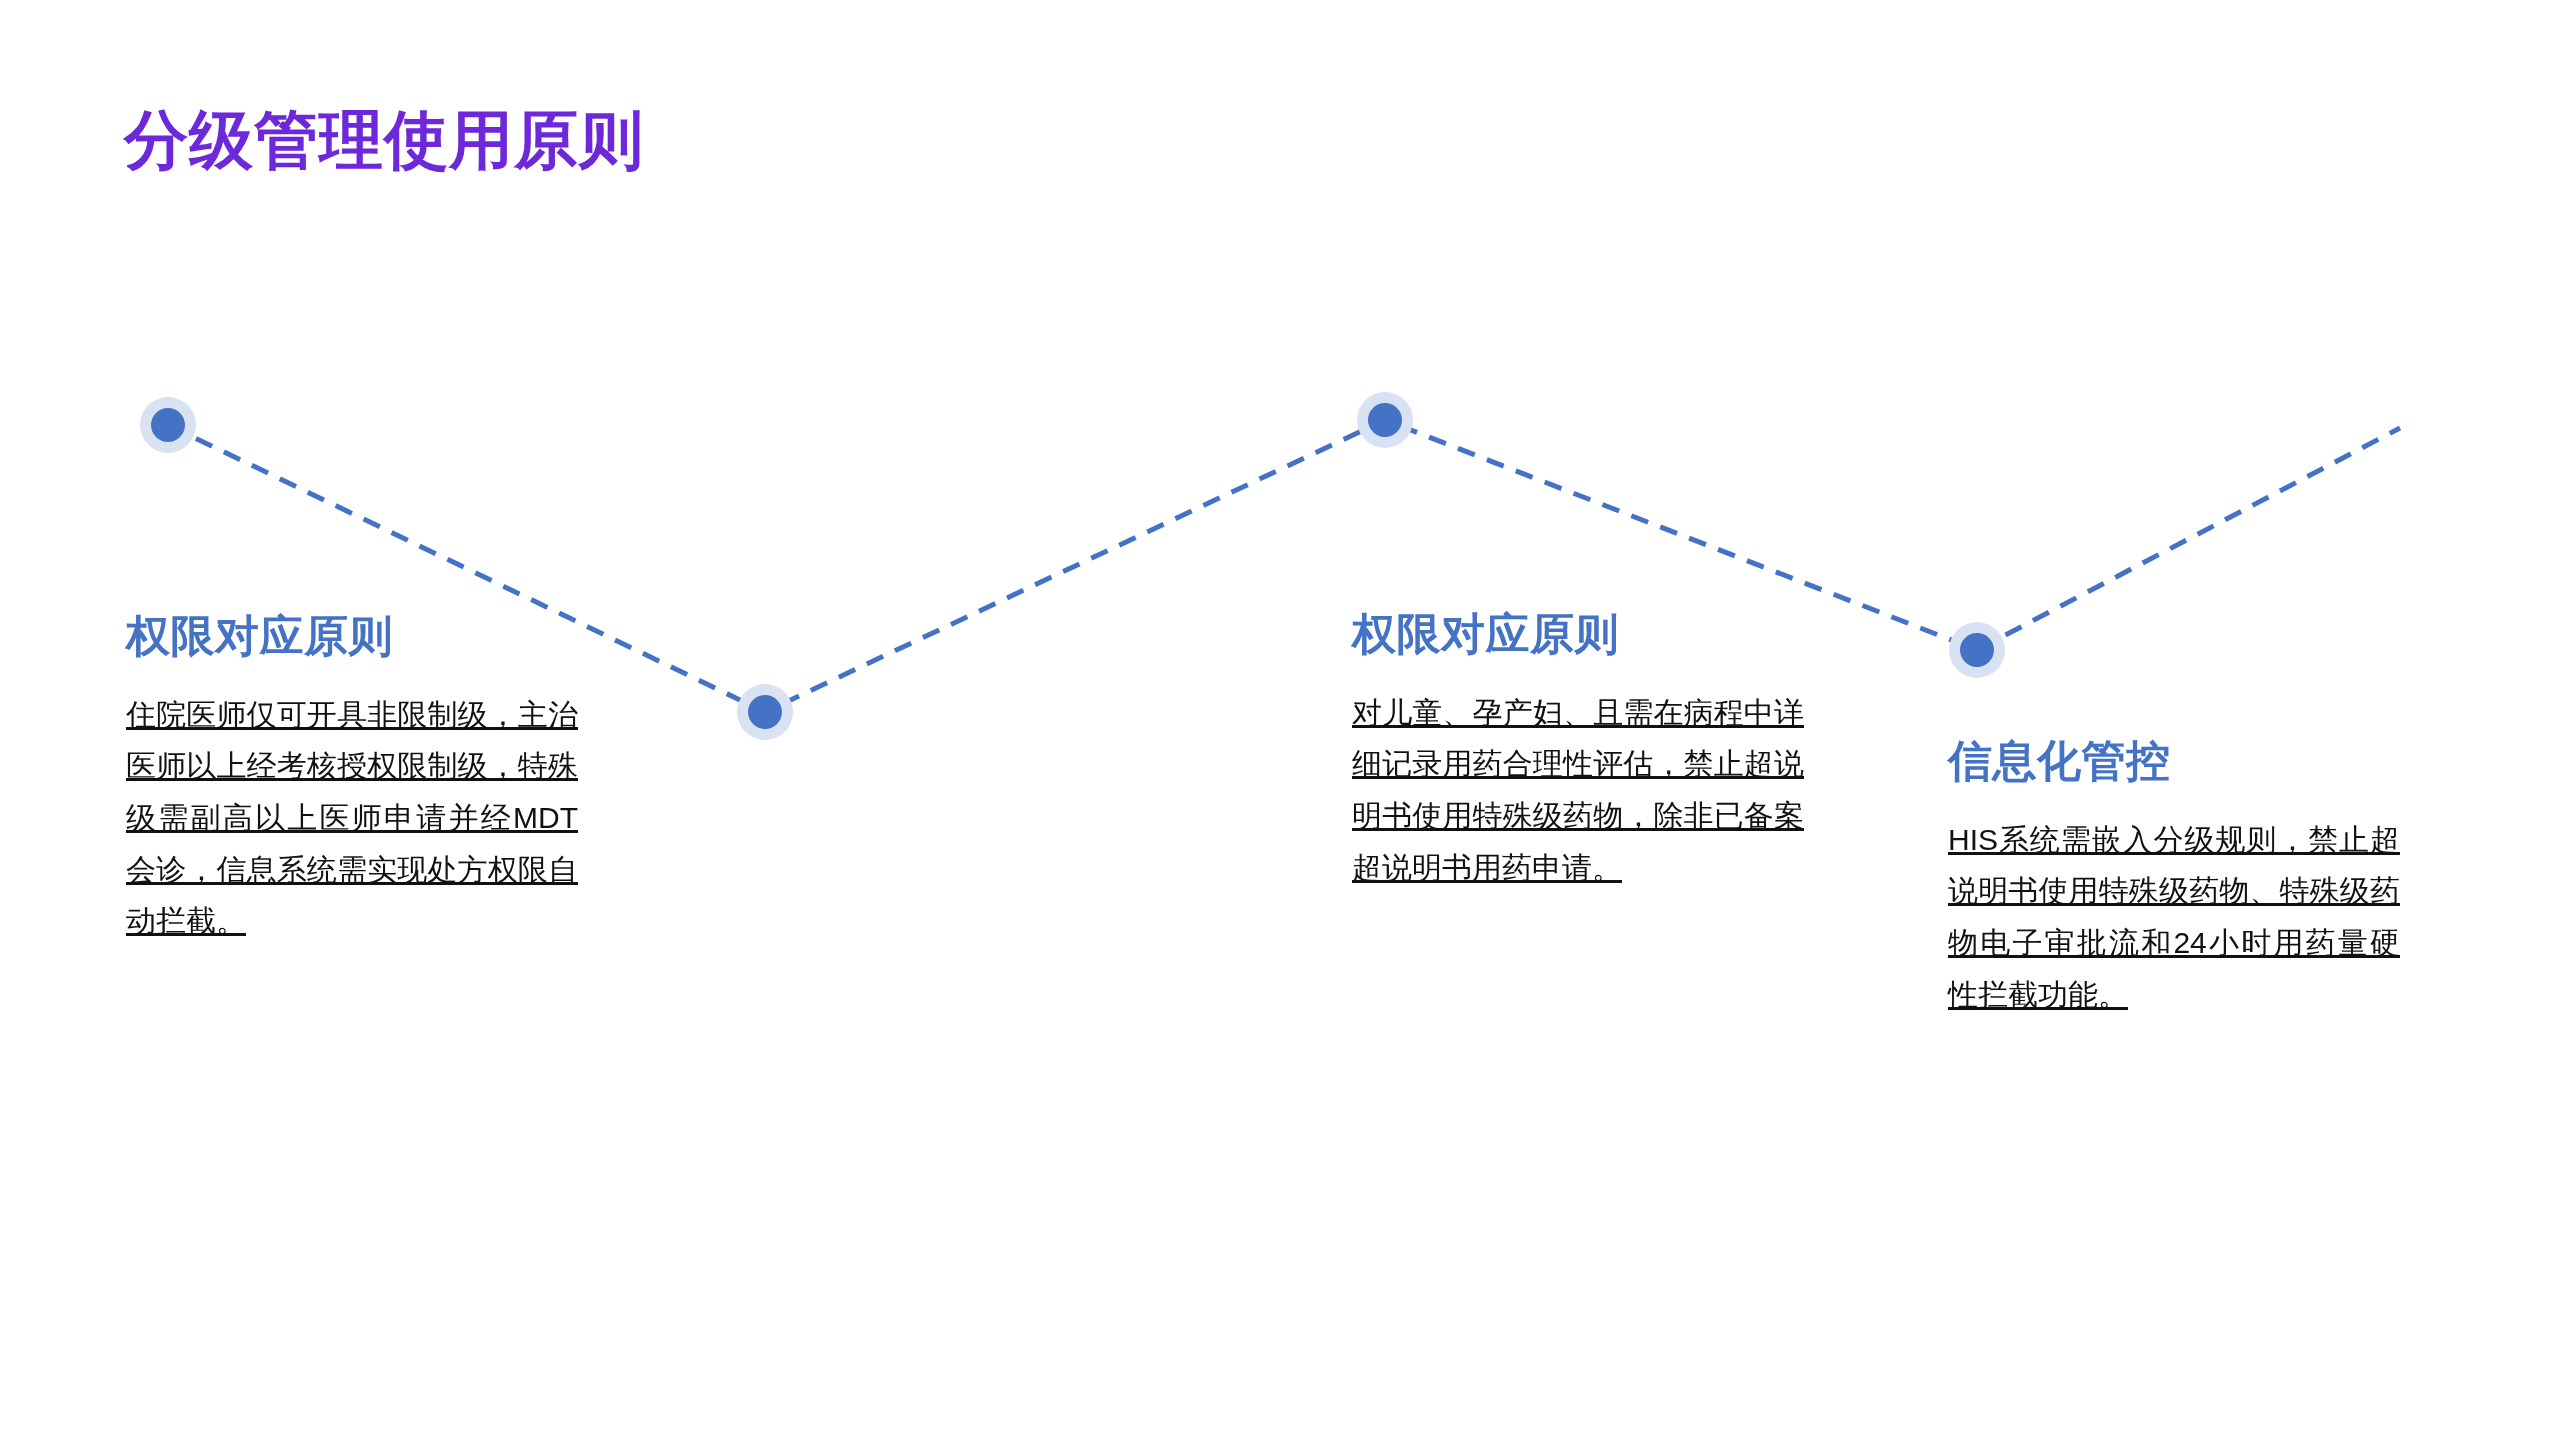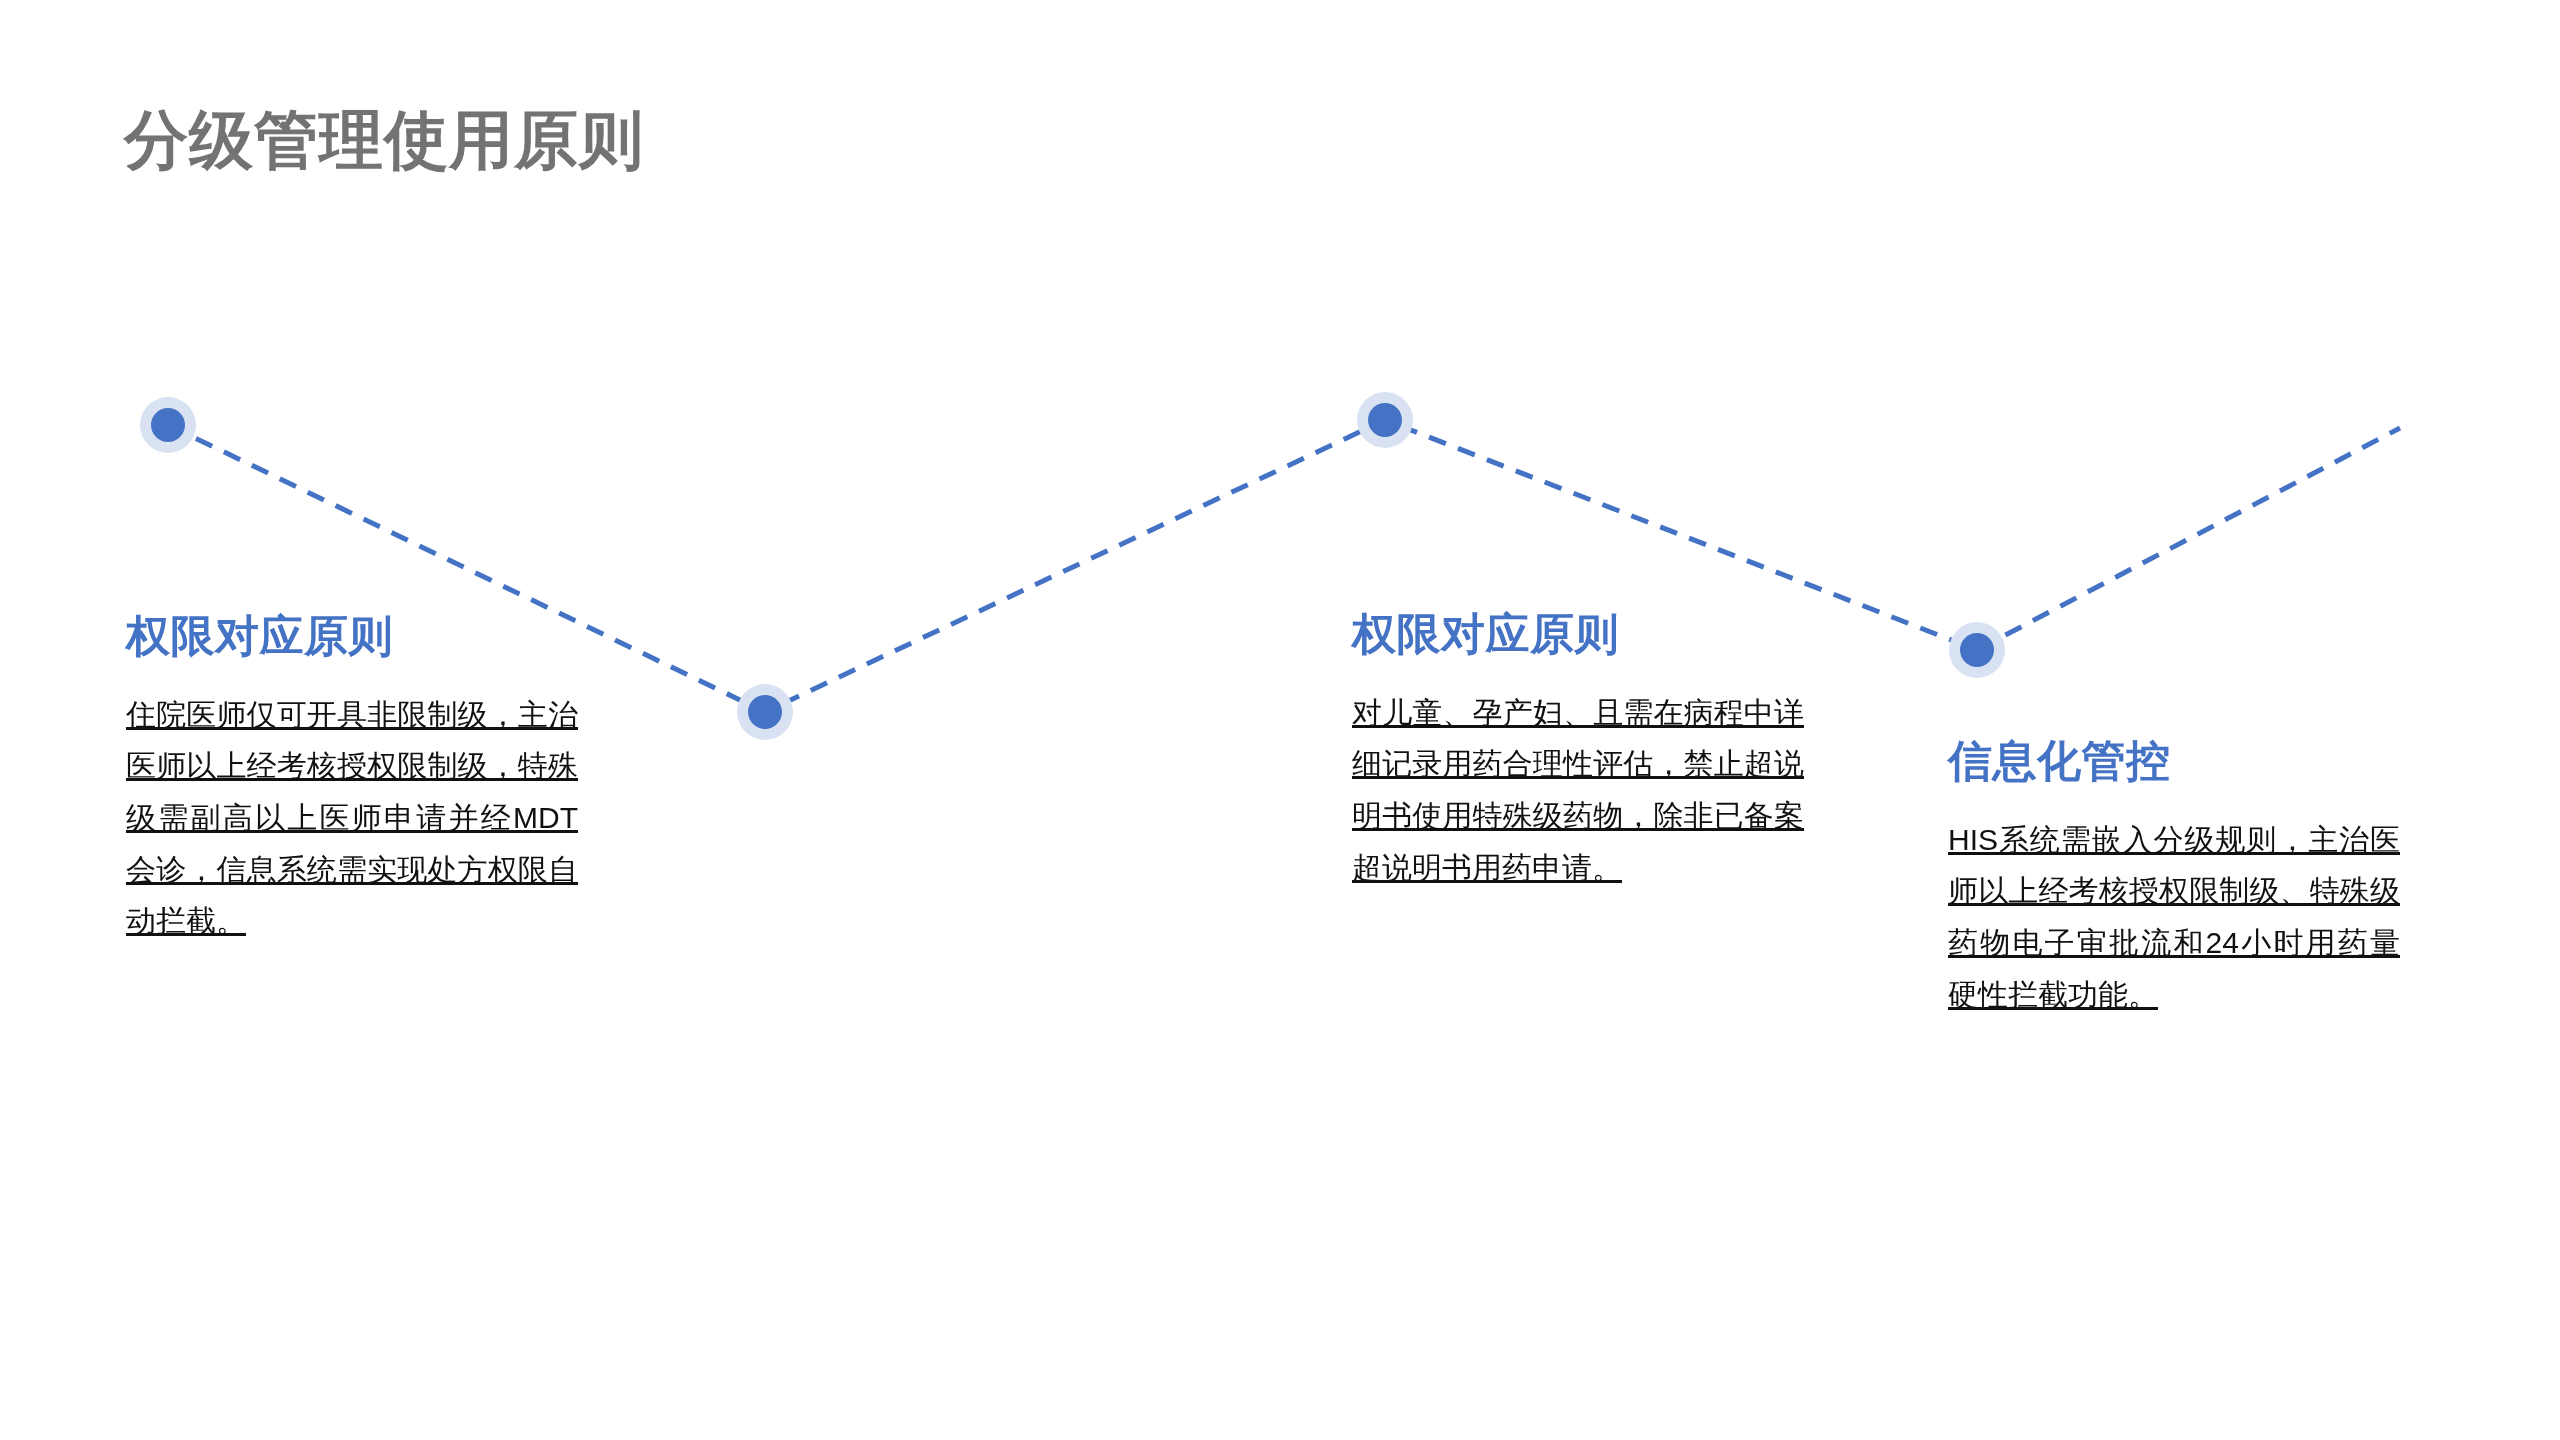--- a/index.html
+++ b/index.html
@@ -20,21 +20,21 @@
     overflow: hidden;
   }
 
   
   #page-title {
     position: absolute;
     left: 124px;
     top: 104px;
     font-size: 64px;
     font-weight: bold;
-    color: #737373;
+    color: #6d28d9;
     letter-spacing: 1px;
     line-height: 1.15;
     white-space: nowrap;
   }
 
   
   #connector-layer {
     position: absolute;
     left: 0;
     top: 0;
@@ -126,16 +126,16 @@
   <div class="step-block" id="block-2">
   </div>
 
   <div class="step-block" id="block-3">
     <div class="step-heading">权限对应原则</div>
     <div class="step-body">对儿童、孕产妇、且需在病程中详细记录用药合理性评估，禁止超说明书使用特殊级药物，除非已备案超说明书用药申请。</div>
   </div>
 
   <div class="step-block" id="block-4">
     <div class="step-heading">信息化管控</div>
-    <div class="step-body">HIS系统需嵌入分级规则，主治医师以上经考核授权限制级、特殊级药物电子审批流和24小时用药量硬性拦截功能。</div>
+    <div class="step-body">HIS系统需嵌入分级规则，禁止超说明书使用特殊级药物、特殊级药物电子审批流和24小时用药量硬性拦截功能。</div>
   </div>
 
 </div>
 
 </body></html>

